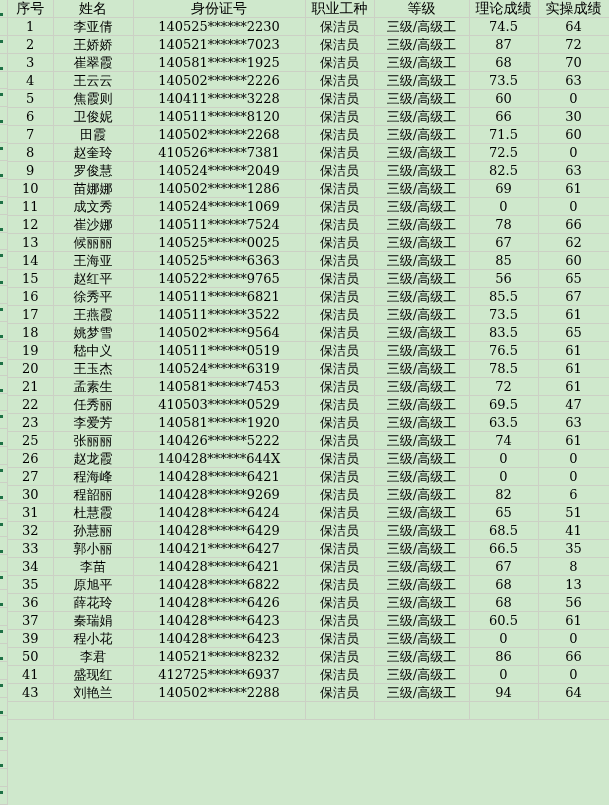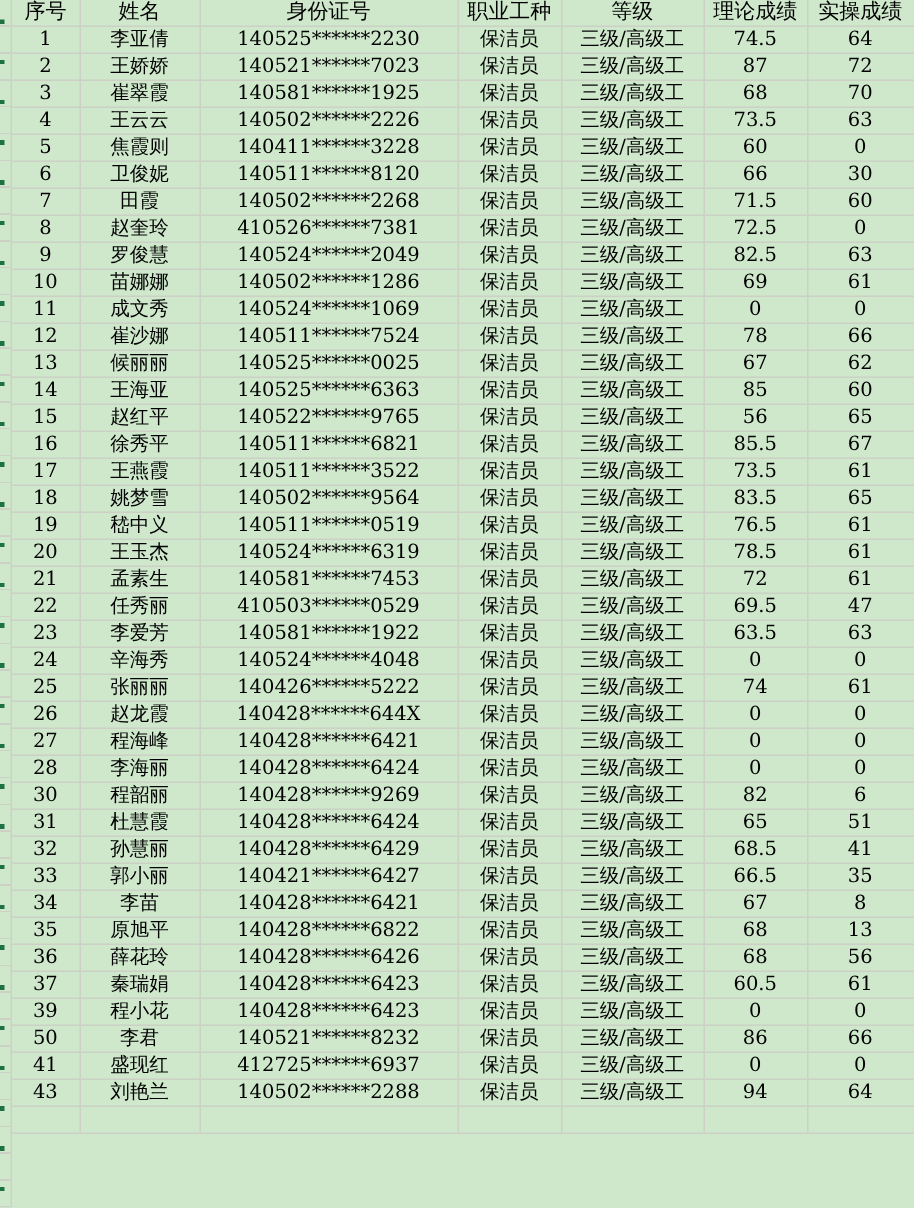--- a/index.html
+++ b/index.html
@@ -275,34 +275,25 @@
           <td>任秀丽</td>
           <td>410503******0529</td>
           <td>保洁员</td>
           <td>三级/高级工</td>
           <td>69.5</td>
           <td>47</td>
         </tr>
         <tr>
           <td>23</td>
           <td>李爱芳</td>
-          <td>140581******1922</td>
+          <td>140581******1920</td>
           <td>保洁员</td>
           <td>三级/高级工</td>
           <td>63.5</td>
           <td>63</td>
-        </tr>
-        <tr>
-          <td>24</td>
-          <td>辛海秀</td>
-          <td>140524******4048</td>
-          <td>保洁员</td>
-          <td>三级/高级工</td>
-          <td>0</td>
-          <td>0</td>
         </tr>
         <tr>
           <td>25</td>
           <td>张丽丽</td>
           <td>140426******5222</td>
           <td>保洁员</td>
           <td>三级/高级工</td>
           <td>74</td>
           <td>61</td>
         </tr>
@@ -312,29 +303,20 @@
           <td>140428******644X</td>
           <td>保洁员</td>
           <td>三级/高级工</td>
           <td>0</td>
           <td>0</td>
         </tr>
         <tr>
           <td>27</td>
           <td>程海峰</td>
           <td>140428******6421</td>
-          <td>保洁员</td>
-          <td>三级/高级工</td>
-          <td>0</td>
-          <td>0</td>
-        </tr>
-        <tr>
-          <td>28</td>
-          <td>李海丽</td>
-          <td>140428******6424</td>
           <td>保洁员</td>
           <td>三级/高级工</td>
           <td>0</td>
           <td>0</td>
         </tr>
         <tr>
           <td>30</td>
           <td>程韶丽</td>
           <td>140428******9269</td>
           <td>保洁员</td>

